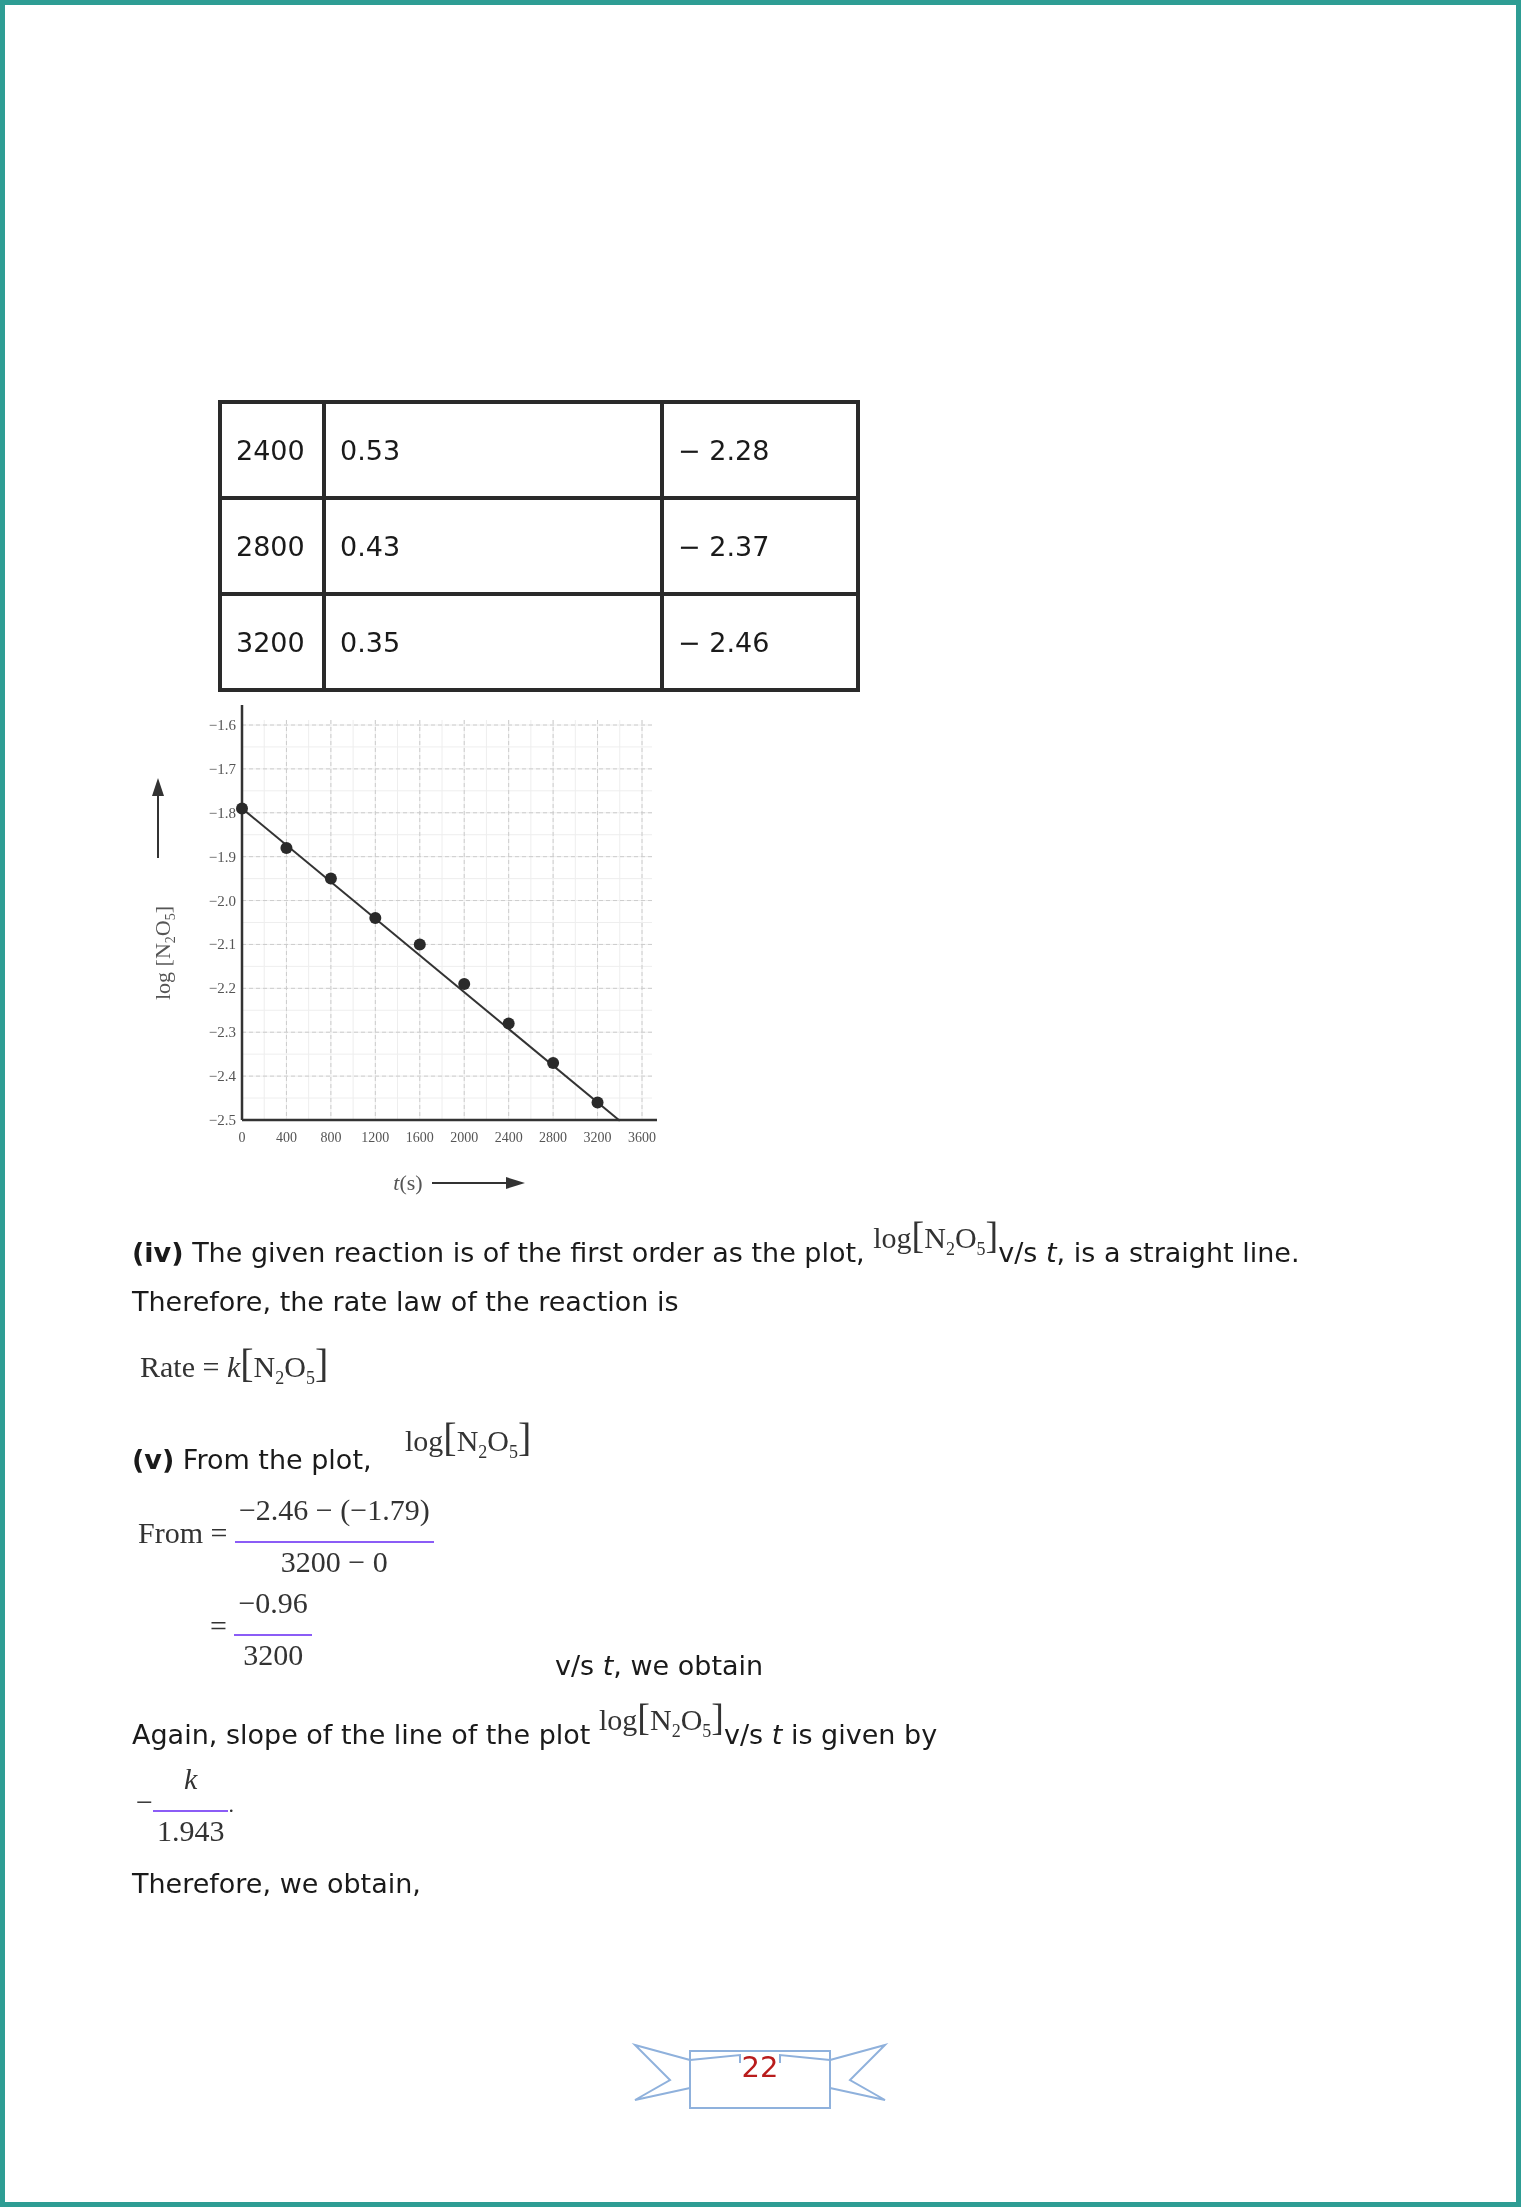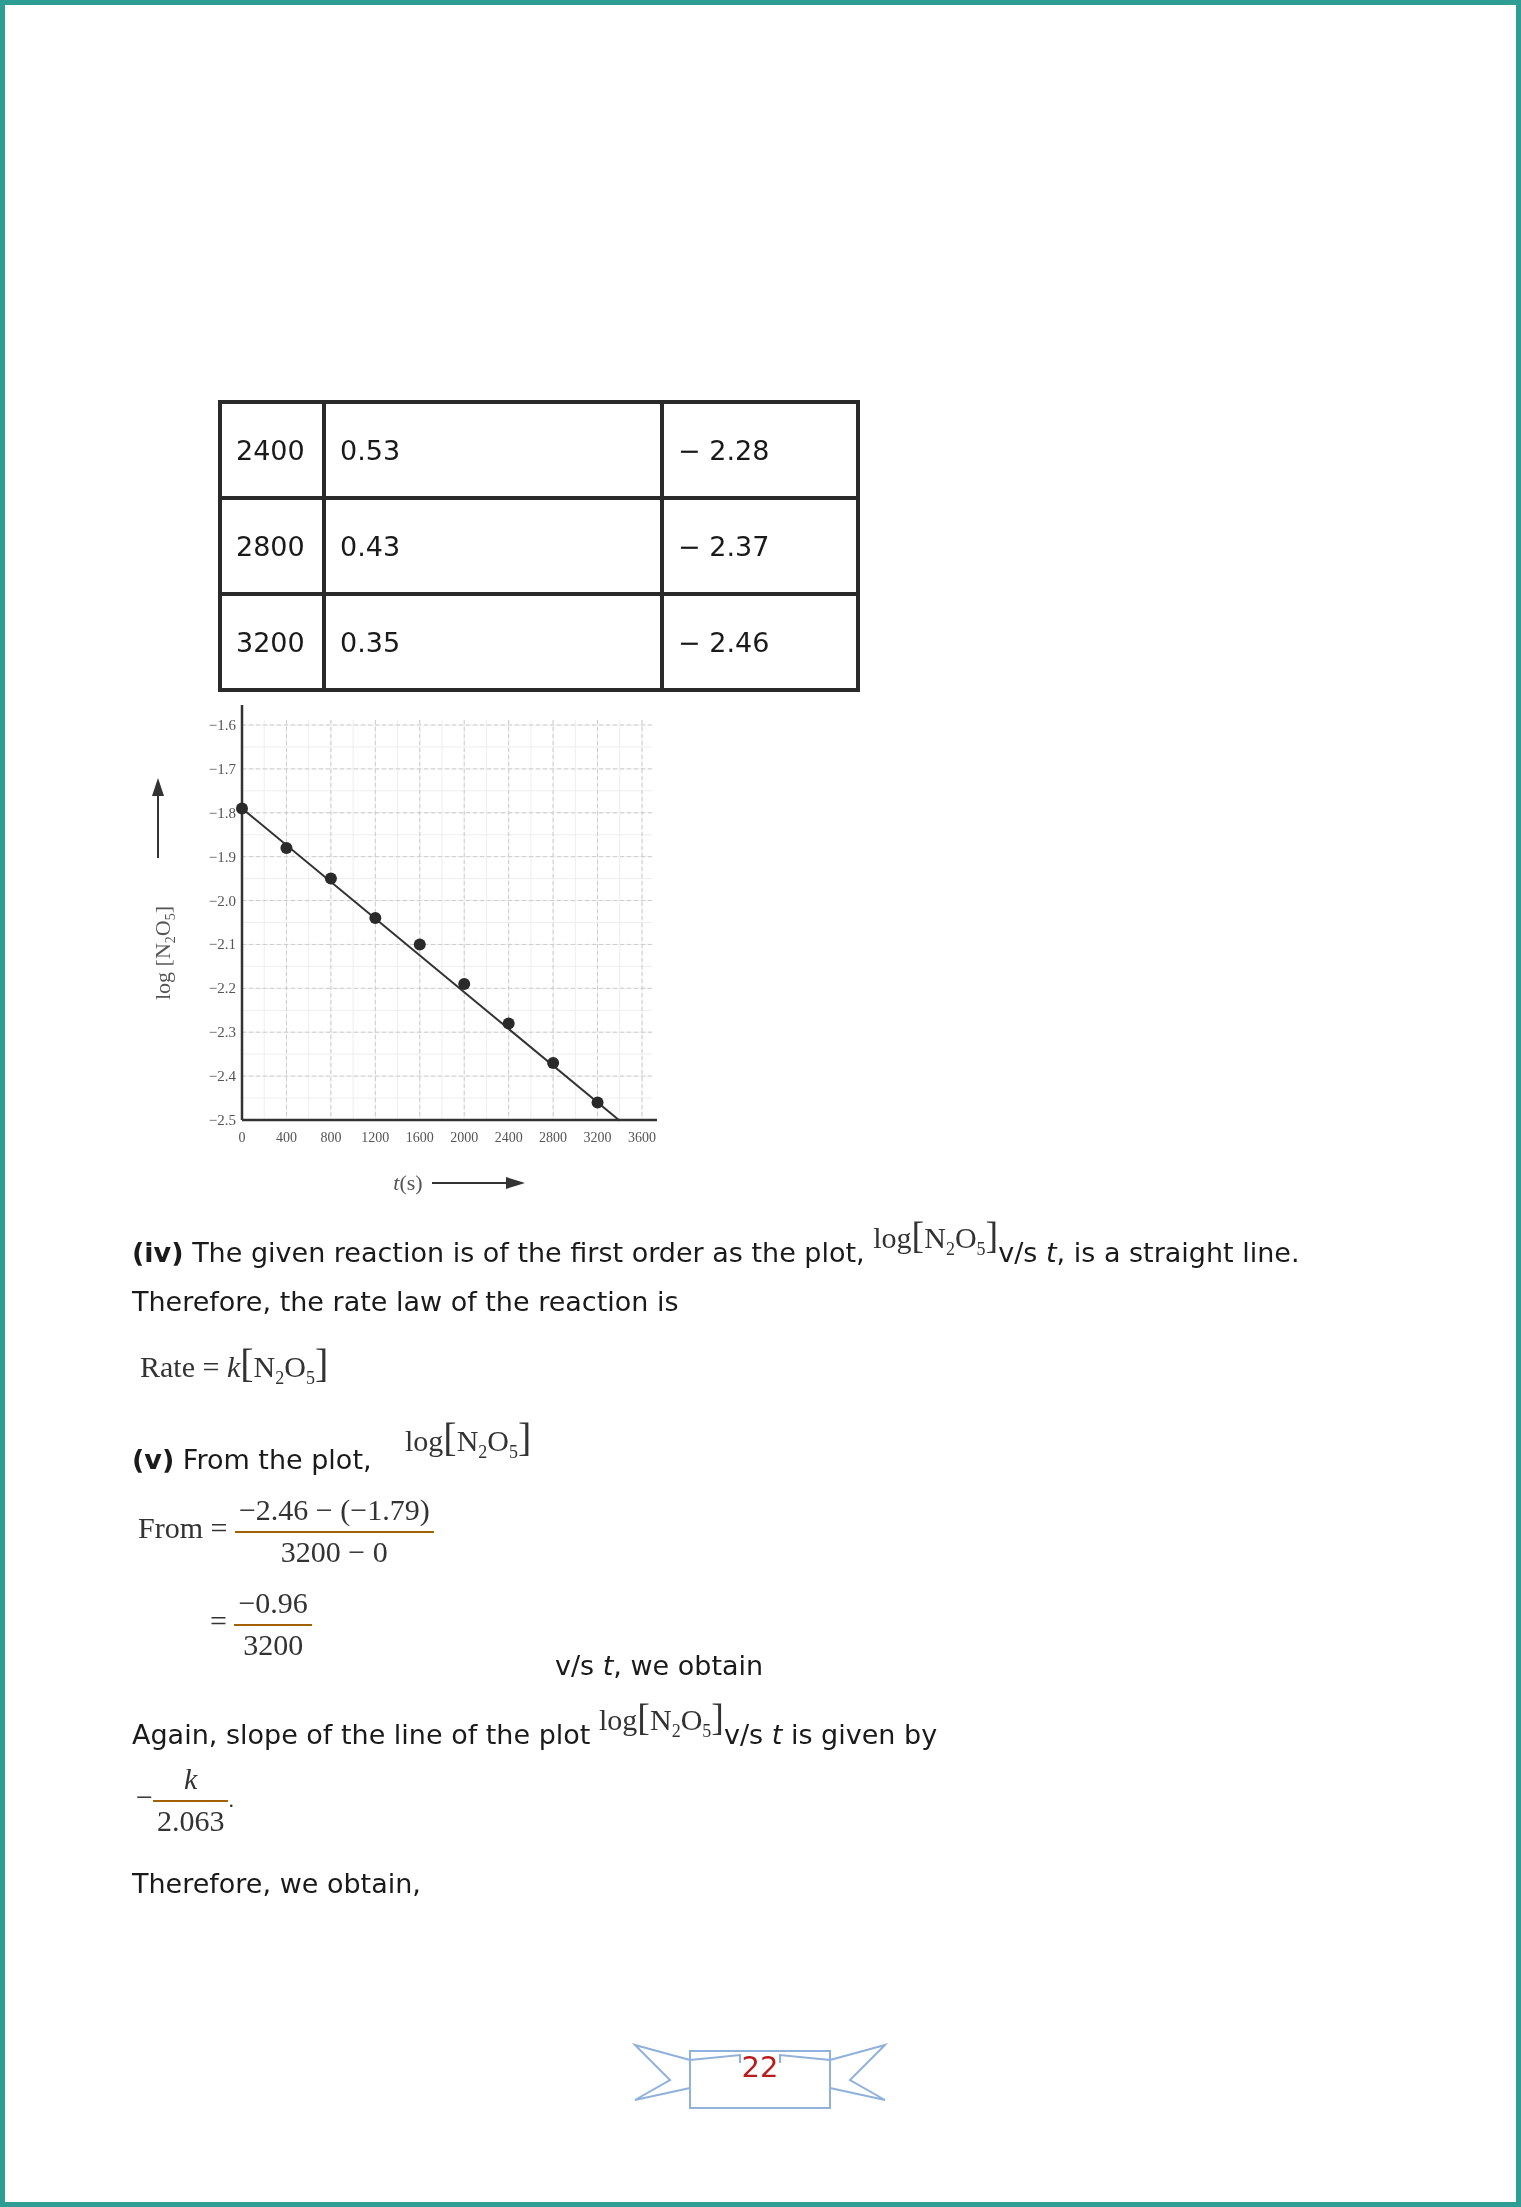--- a/index.html
+++ b/index.html
@@ -25,21 +25,21 @@
   .chart { position: absolute; left: 140px; top: 700px; width: 540px; height: 520px; }
   .chart svg { width: 540px; height: 520px; display: block; }
   .chart text { font-family: "Liberation Serif", serif; fill: #555; }
 
   .para { position: absolute; left: 132px; font-size: 27px; line-height: 32px; white-space: nowrap; }
   .math { font-family: "Liberation Serif", serif; color: #333; }
   .mathbox { position: absolute; font-family: "Liberation Serif", serif; color: #333; font-size: 30px; white-space: nowrap; }
   .bold { font-weight: bold; text-align: center; }
   .ital { font-style: italic; }
   .frac { display: inline-block; vertical-align: middle; text-align: center; }
-  .frac .num { display: block; border-bottom: 2px solid #a16207; padding: 0 4px 4px 4px; }
+  .frac .num { display: block; border-bottom: 2px solid #8b5cf6; padding: 0 4px 14px 4px; }
   .frac .den { display: block; padding: 2px 4px 0 4px; }
   sub { font-size: 60%; }
 
   .page-number-ribbon { position: absolute; left: 615px; top: 2020px; width: 290px; height: 90px; }
   .page-number-ribbon svg { width: 290px; height: 90px; display: block; }
   .page-number-text {
     position: absolute; left: 0; top: 30px; width: 290px; text-align: center;
     font-size: 29px; color: #b91c1c; font-family: "DejaVu Sans", sans-serif;
   }
 </style>
@@ -195,21 +195,21 @@
 <div class="para" style="top:1650px; left:555px;">
   <span>v/s </span><span class="ital">t</span><span>, we obtain</span>
 </div>
 
 <div class="para" style="top:1715px;">
   <span>Again, slope of the line of the plot </span>
   <span class="math" style="font-size:30px; position:relative; top:-14px;"><span>log</span><span style="font-size:38px;">[</span><span>N</span><sub>2</sub><span>O</span><sub>5</sub><span style="font-size:38px;">]</span></span><span>v/s </span><span class="ital">t</span><span> is given by</span>
 </div>
 
 <div class="mathbox" style="left:136px; top:1762px;">
-  <span>−</span><span class="frac"><span class="num ital">k</span><span class="den">2.063</span></span><span style="font-size:22px;">.</span>
+  <span>−</span><span class="frac"><span class="num ital">k</span><span class="den">1.943</span></span><span style="font-size:22px;">.</span>
 </div>
 
 <div class="para" style="top:1868px;">Therefore, we obtain,</div>
 
 <div class="page-number-ribbon">
   <svg viewBox="0 0 290 90">
     <g fill="none" stroke="#8fb1dc" stroke-width="2">
       <polyline points="75,40 20,25 55,60 20,80 75,68"></polyline>
       <polyline points="215,40 270,25 235,60 270,80 215,68"></polyline>
       <polyline points="75,40 125,35 125,43"></polyline>

